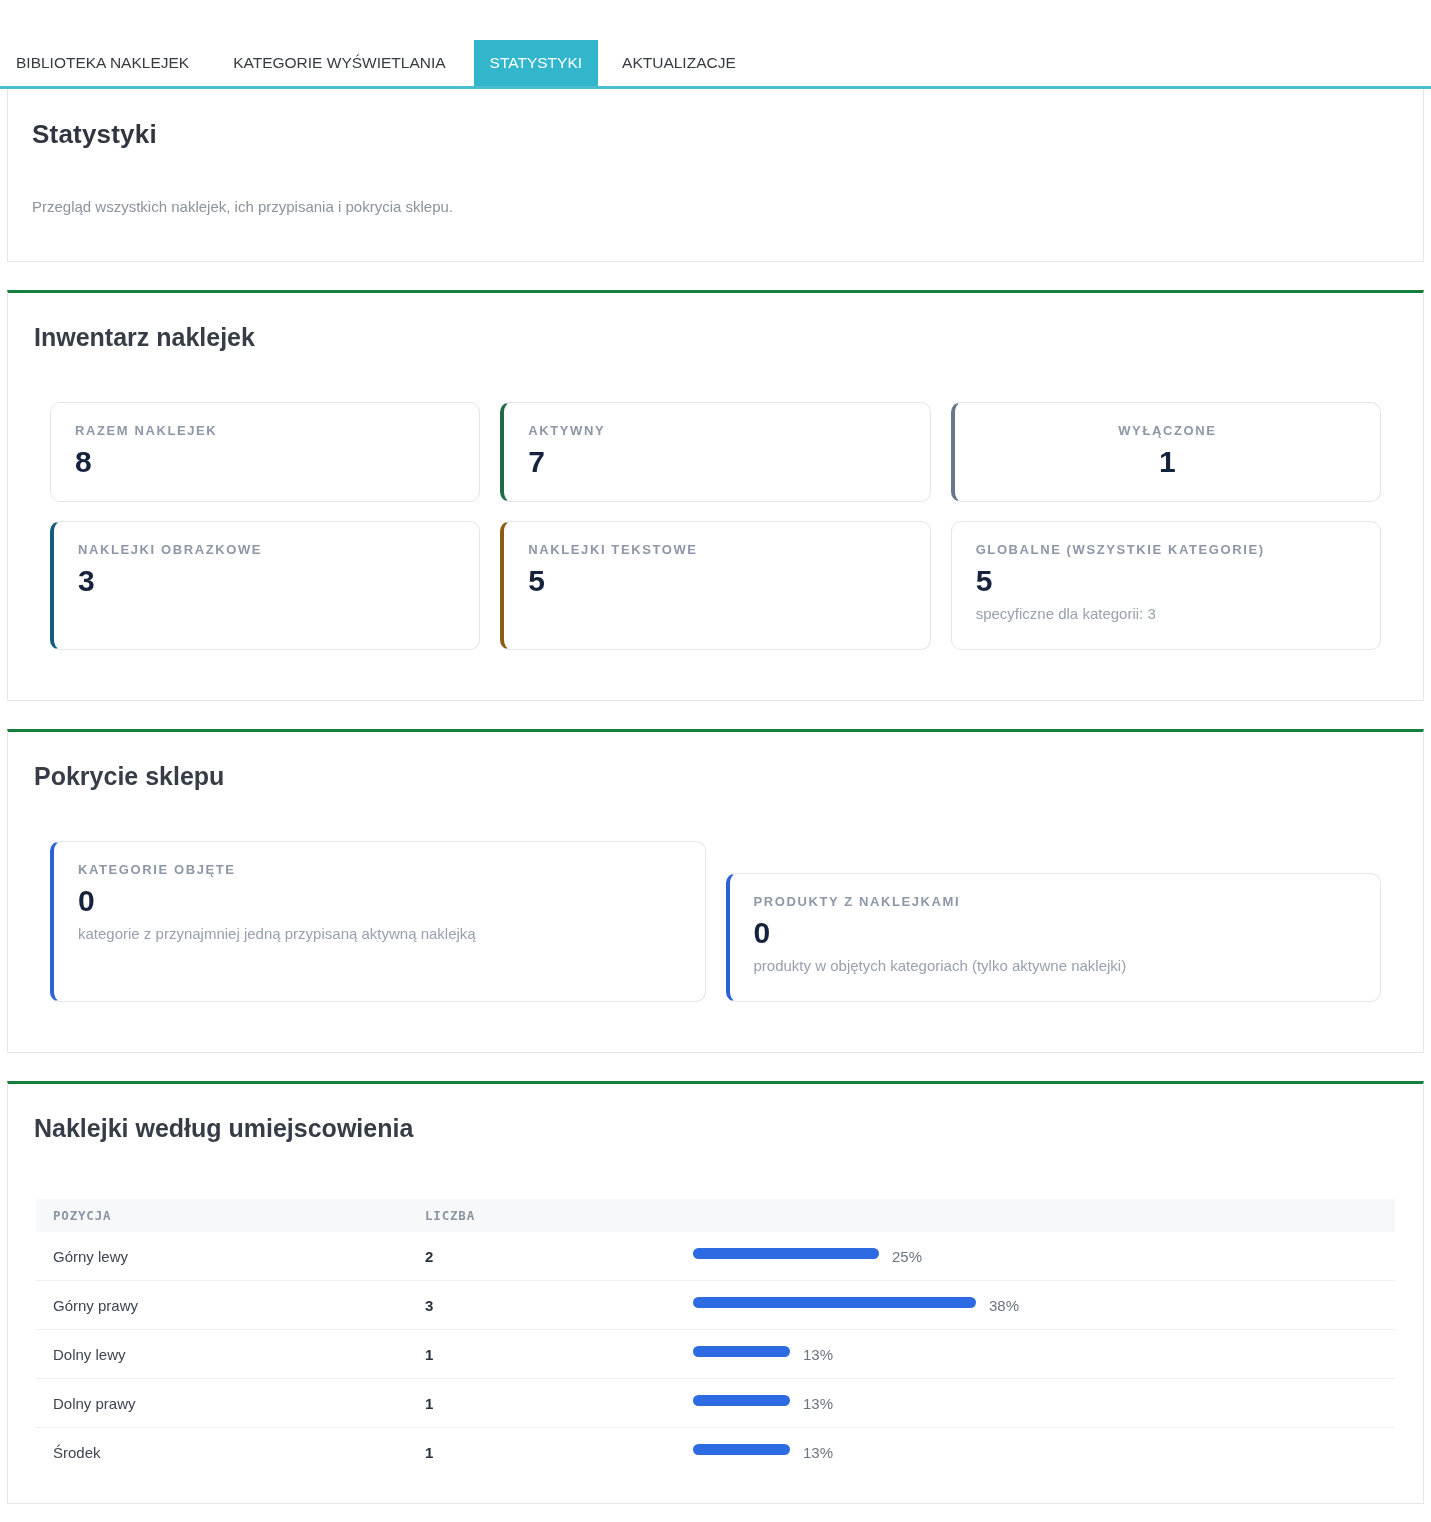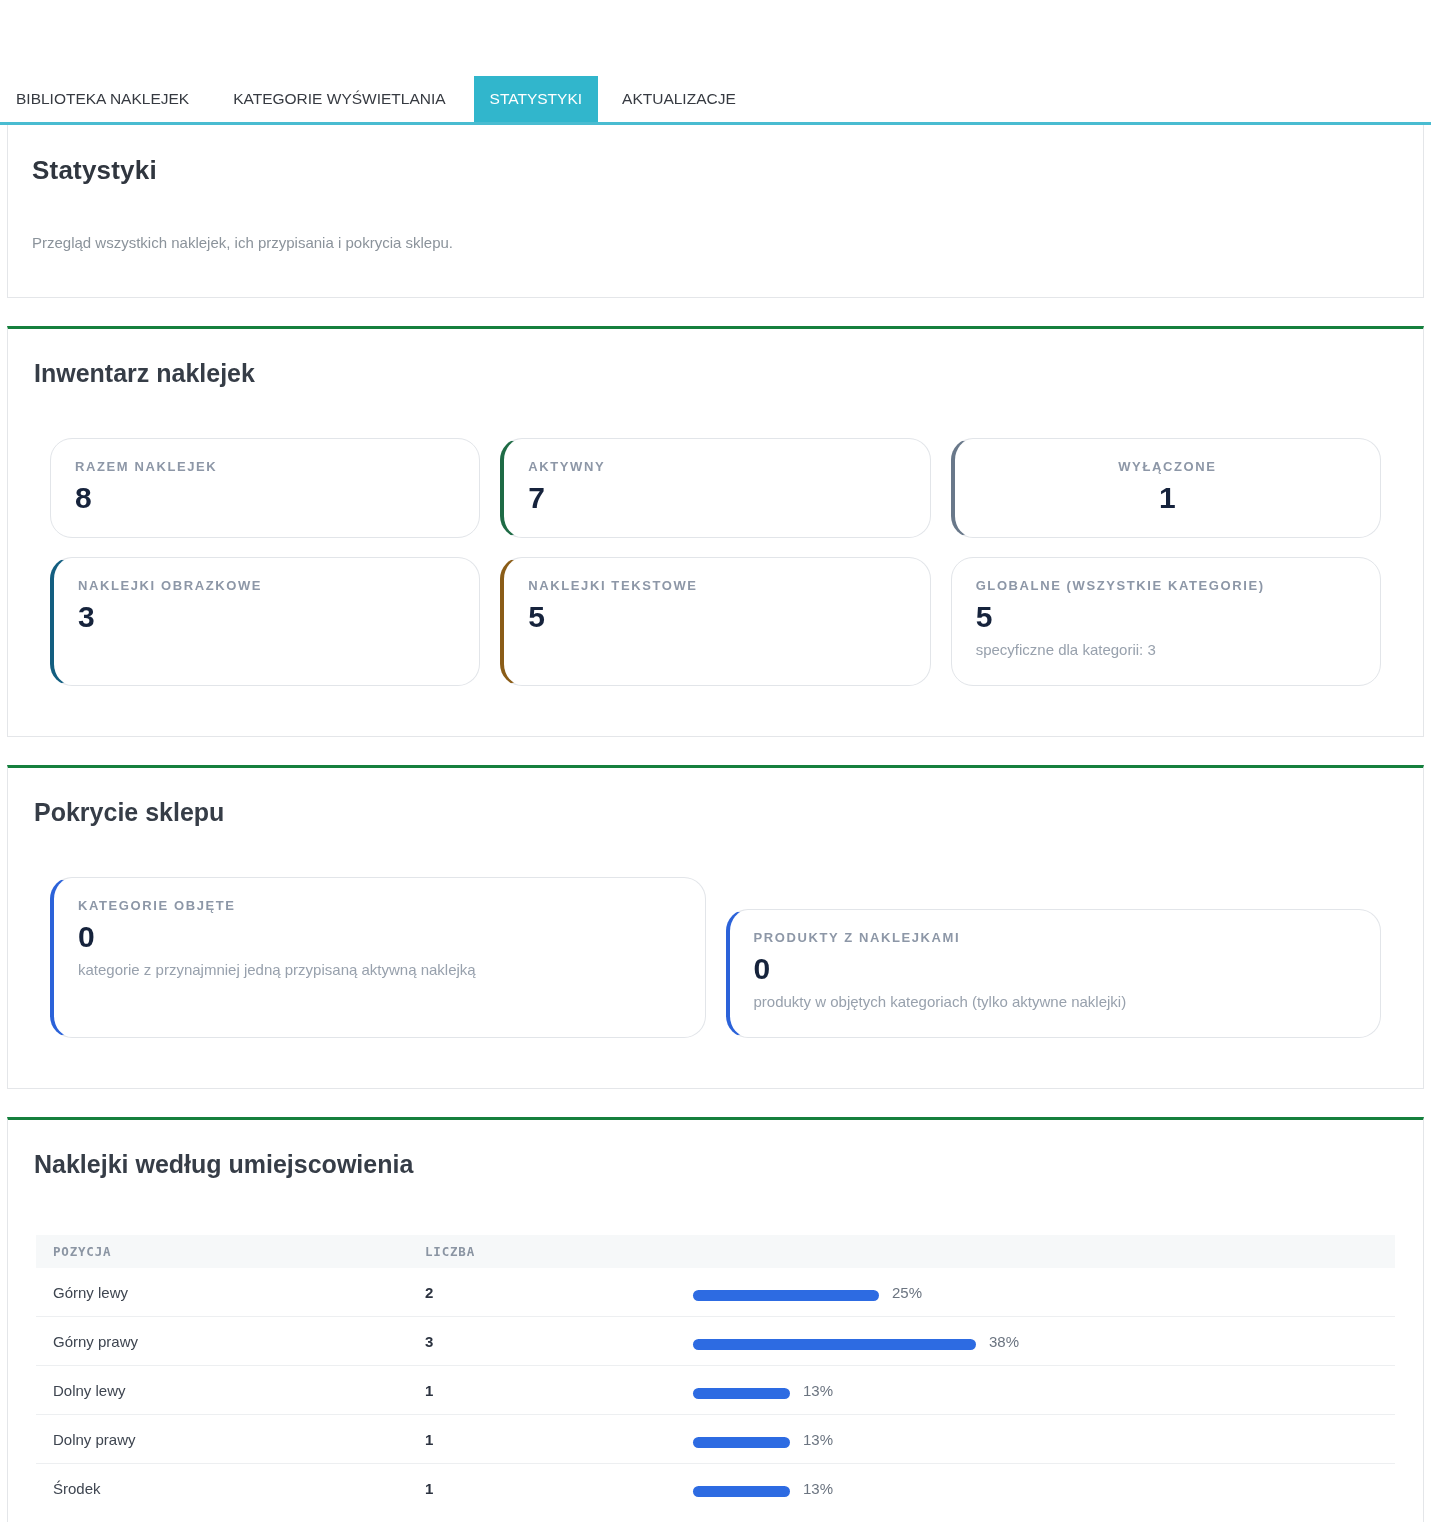--- a/index.html
+++ b/index.html
@@ -1,57 +1,57 @@
 <!DOCTYPE html>
 <html><head>
 <meta charset="utf-8">
 <style>
   * { margin:0; padding:0; box-sizing:border-box; }
   html,body { width:1431px; height:1522px; overflow:hidden; background:#ffffff;
     font-family:"Liberation Sans", sans-serif; }
 
   
-  .tabbar { padding-top:32px; border-bottom:3px solid #49bcd1; display:flex; align-items:stretch; padding-left:0;margin-top:44px; }
+  .tabbar { padding-top:40px; border-bottom:3px solid #49bcd1; display:flex; align-items:stretch; padding-left:0; }
   .tab { display:flex; align-items:center; padding:0 16px; height:46px; font-size:15.5px;
     color:#363a41; cursor:pointer; white-space:nowrap; margin-right:12px; }
   .tab.active { background:#31b6cc; color:#ffffff; margin-right:8px; }
 
   
   .panel { margin:28px 7px 0 7px; background:#fff; border:1px solid #e4e6e9; }
   .panel.first { margin-top:0; border-top:none; }
   .panel.teal-top { border-top:3px solid #15803d; }
   .panel-pad { padding:30px 24px 46px 24px; }
 
   .page-title { font-size:26px; font-weight:bold; color:#30363f; letter-spacing:.2px; }
   .page-sub { margin-top:48px; font-size:15px; color:#8b939b; }
 
   .section-title { font-size:25px; font-weight:bold; color:#363d47; margin-left:2px; }
 
   
   .cards { display:grid; grid-template-columns:1fr 1fr 1fr; column-gap:20px; row-gap:19px;
     margin:50px 18px 2px 18px; }
   .cards.two { grid-template-columns:1fr 1fr; }
-  .card { border:1px solid #e2e5e9; border-radius:22px; padding:20px 24px; background:#fff; min-height:100px; }
+  .card { border:1px solid #e2e5e9; border-radius:10px; padding:20px 24px; background:#fff; min-height:100px; }
   .cards .card.tall, .cards.two .card { min-height:129px; }
   .card-label { font-size:13px; font-weight:bold; letter-spacing:1.6px; color:#8d97a7; text-transform:uppercase; }
   .card-value { margin-top:7px; font-size:30px; font-weight:bold; color:#16233c; line-height:1.1; }
   .card-note { margin-top:8px; font-size:15px; color:#98a1ad; }
 
   
   .table { margin:56px 4px 0 4px; }
   .t-head { display:grid; grid-template-columns:372px 268px 1fr; background:#f6f8f9;
     padding:9px 0 9px 17px; }
   .t-head span { font-family:"DejaVu Sans Mono", monospace; font-size:12.5px; font-weight:bold;
     letter-spacing:.8px; color:#8b95a3; }
   .t-row { display:grid; grid-template-columns:372px 268px 1fr; align-items:center;
     height:49px; padding-left:17px; border-bottom:1px solid #edeff1; }
   .t-row:last-child { border-bottom:none; }
   .row-label { font-size:15px; color:#3e4550; }
   .row-count { font-size:15px; font-weight:bold; color:#2c3340; }
-  .row-dist { display:flex; align-items:flex-end; }
+  .row-dist { display:flex; align-items:flex-start; }
   .bar { height:11px; border-radius:6px; background:#2d6be2; }
   .bar-pct { margin-left:13px; font-size:15px; color:#6b7480; }
 
   .stub { margin:26px 7px 0 7px; border:1px solid #e4e6e9; border-top:3px solid #7fc5d3; height:20px; background:#fff; }
 </style>
 </head>
 <body>
 
 <div class="tabbar">
   <div class="tab">BIBLIOTEKA NAKLEJEK</div>

